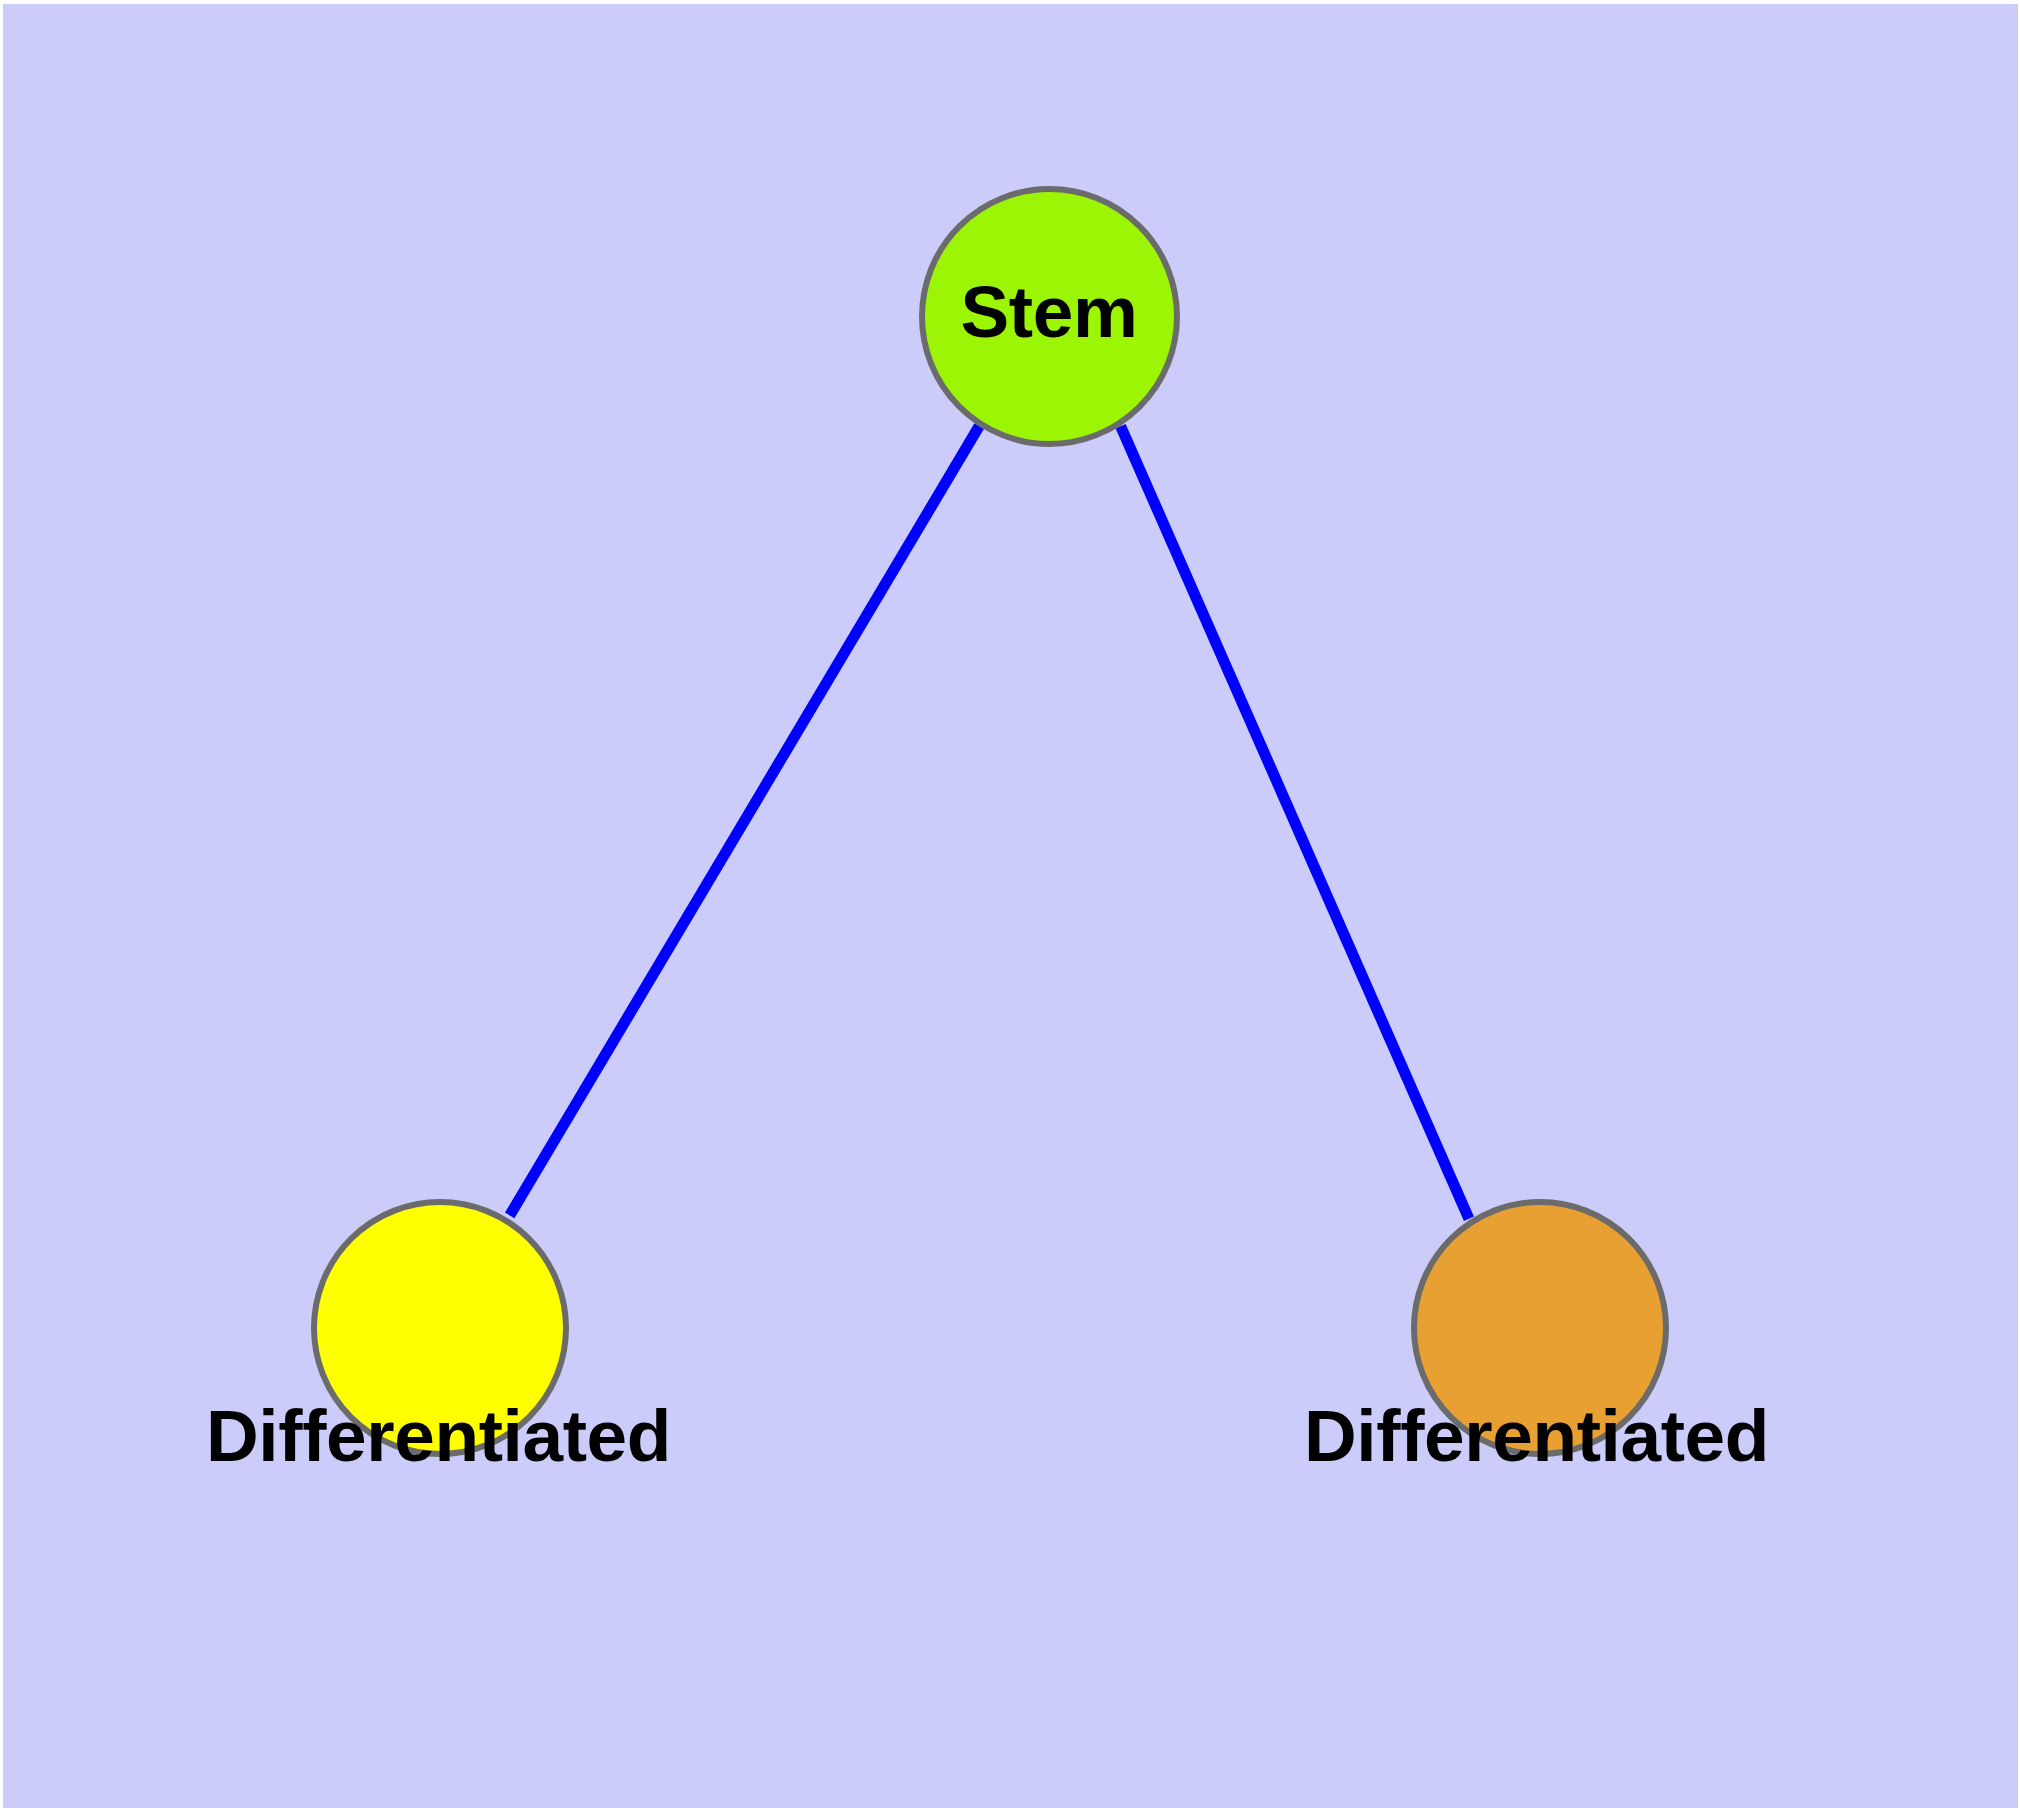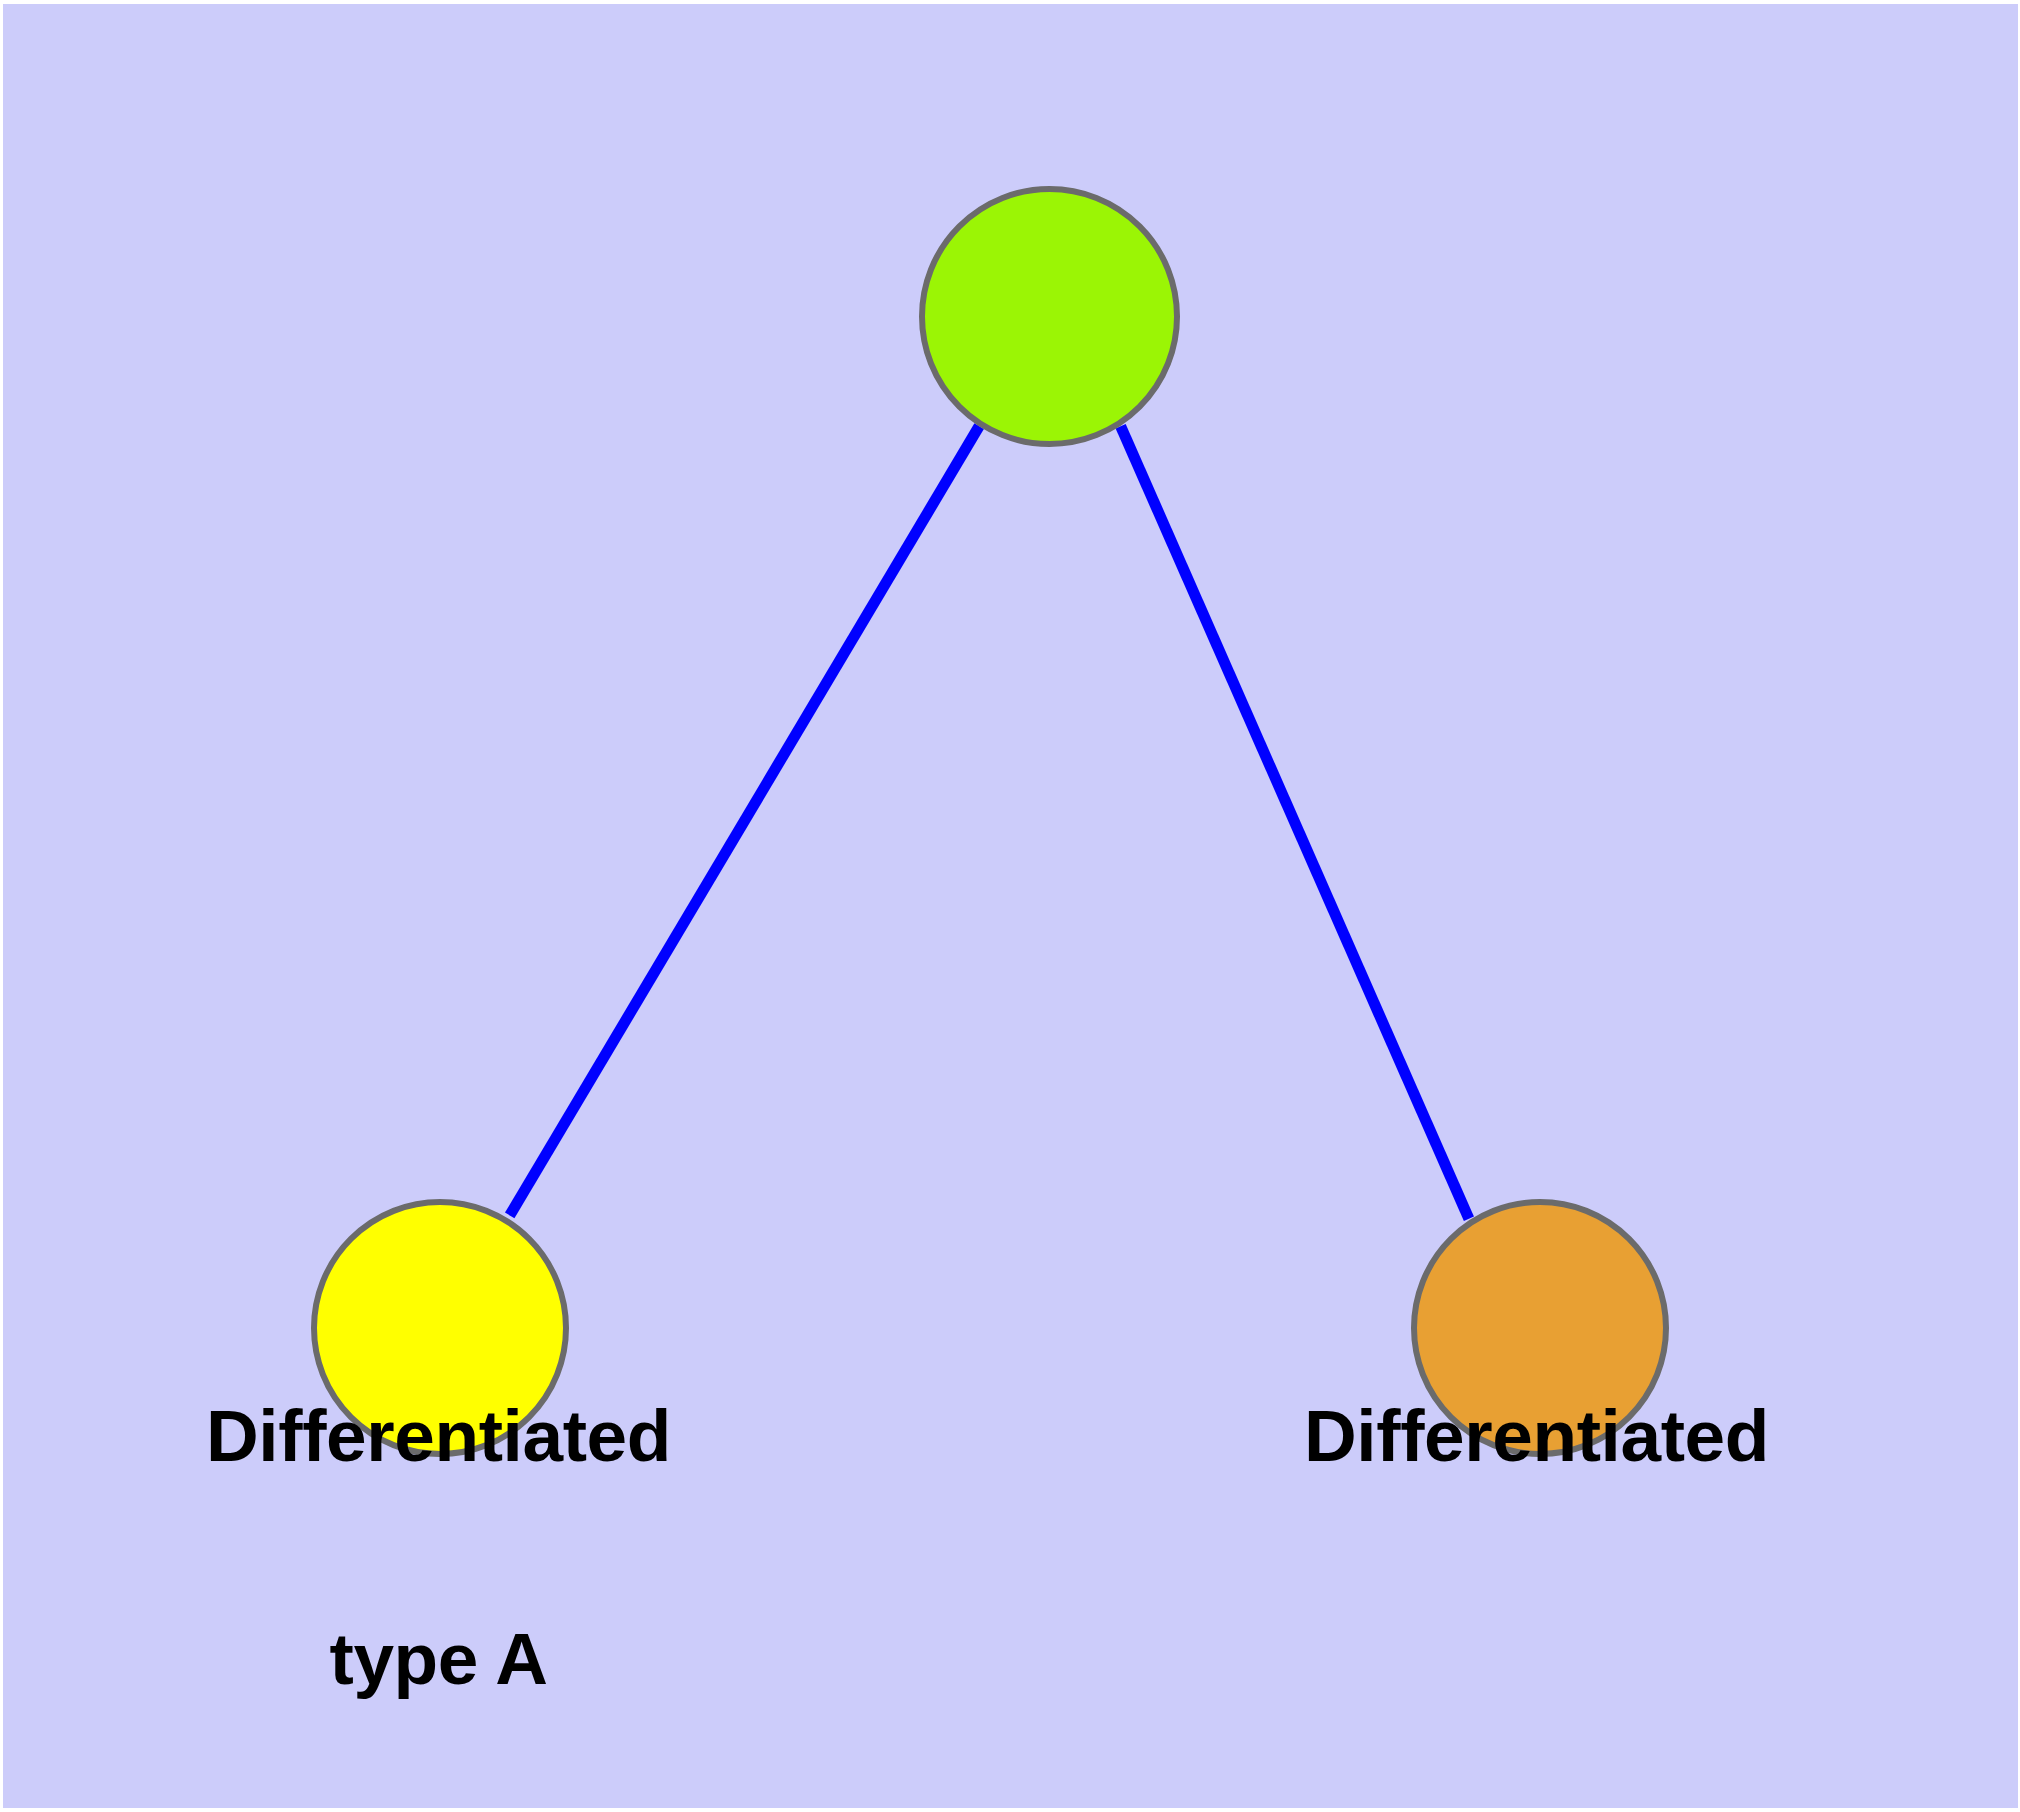--- a/index.html
+++ b/index.html
@@ -65,24 +65,24 @@
       <line x1="1152" y1="498" x2="598" y2="1429" stroke="#0000ff" stroke-width="13" stroke-linecap="butt"></line>
       <line x1="1319" y1="498" x2="1730" y2="1433" stroke="#0000ff" stroke-width="13" stroke-linecap="butt"></line>
     </svg>
 
     <div class="node" style="left:916px; top:182px; width:261px; height:261px; background:#9bf505;"></div>
 
     <div class="node" style="left:308px; top:1195px; width:258px; height:258px; background:#ffff00;"></div>
 
     <div class="node" style="left:1408px; top:1195px; width:258px; height:258px; background:#e8a033;"></div>
 
+    <div class="node-label" style="left:792px; top:271px; width:509px; font-size:73px;">Stem</div>
 
     <div class="node-label" style="left:114px; top:1246px; width:644px; font-size:73px;">
       <div>Differentiated</div>
-      <div>type A</div>
     </div>
 
     <div class="node-label" style="left:1212px; top:1246px; width:644px; font-size:73px;">
       <div>Differentiated</div>
     </div>
 
   </div>
 </div>
 
 

